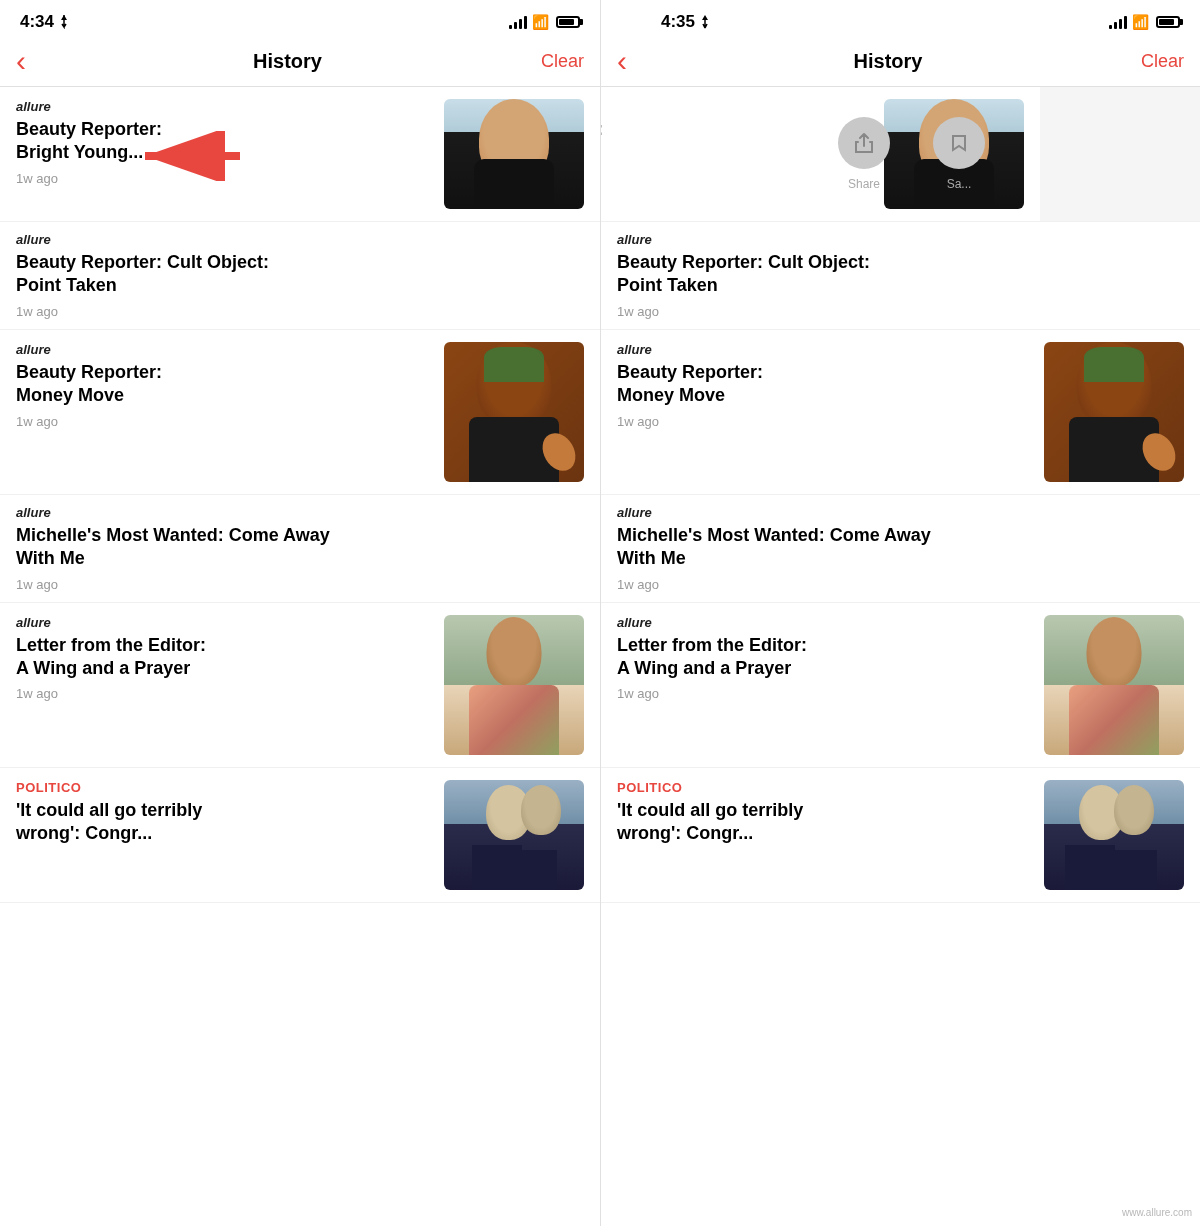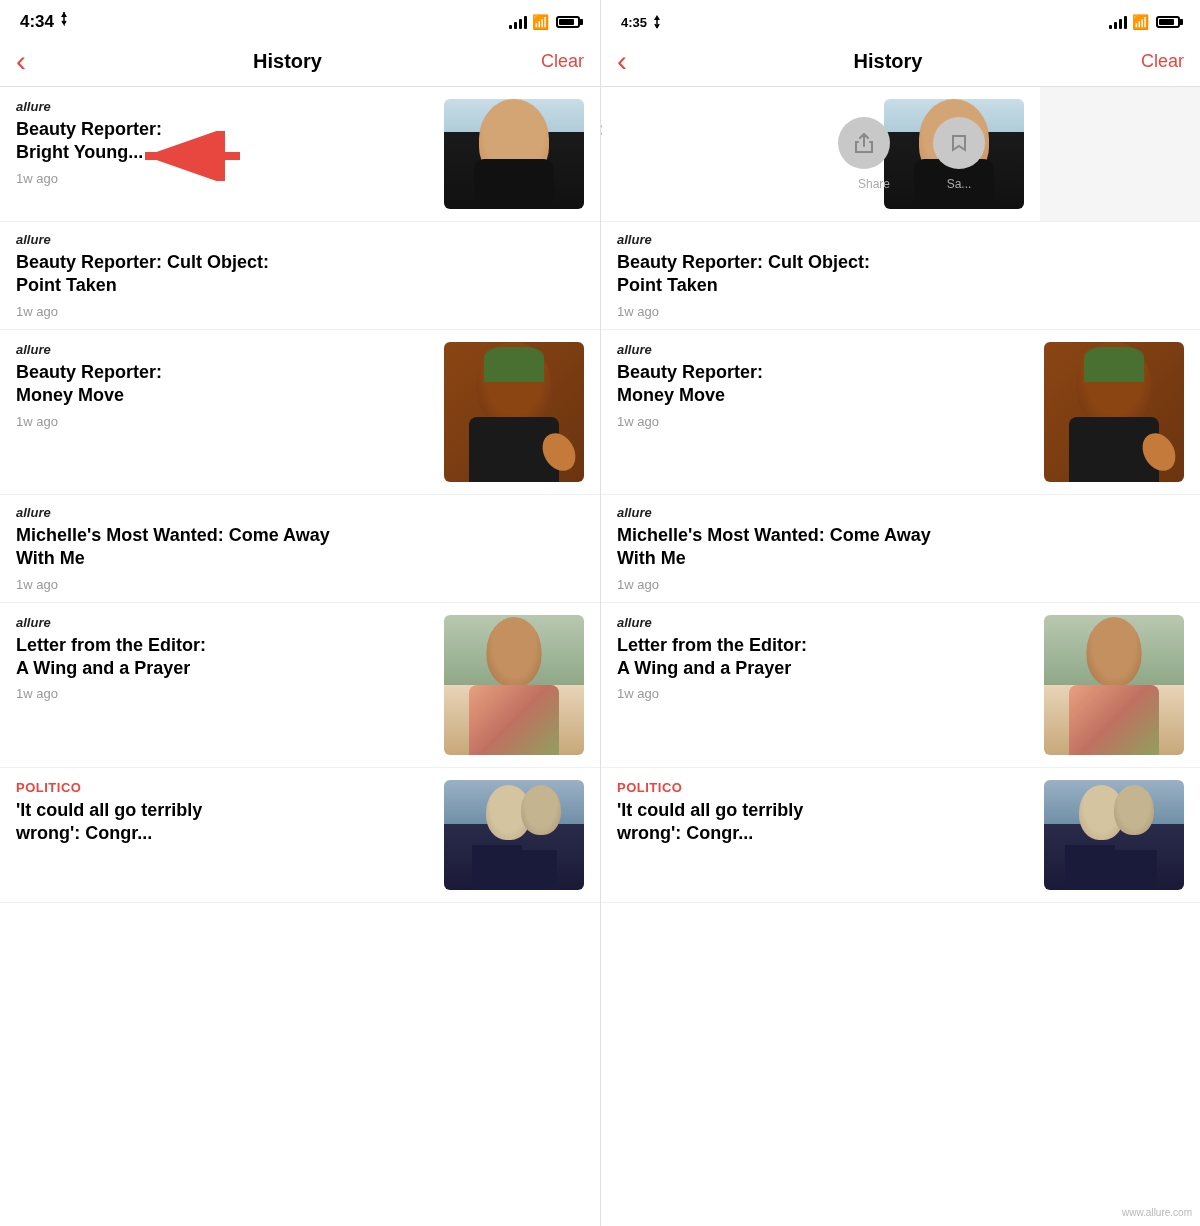--- a/index.html
+++ b/index.html
@@ -224,21 +224,21 @@
       color: rgba(0,0,0,0.3);
       z-index: 100;
     }
   </style>
 </head>
 <body>
 
 <div class="phone-panel left">
 
   <div class="status-bar">
-    <div style="display:flex;align-items:flex-start;gap:4px;">
+    <div style="display:flex;align-items:center;gap:4px;">
       <span style="font-size:17px;font-weight:600;">4:34</span>
       <svg width="12" height="14" viewBox="0 0 12 14">
         <path d="M6 0 L6 12 L4 9 M6 12 L8 9" stroke="#000" stroke-width="1.5" fill="none"></path>
         <polygon points="3,5 9,5 6,0" fill="#000"></polygon>
       </svg>
     </div>
     <div class="status-icons">
       <div class="signal-bars">
         <div class="signal-bar" style="height:4px;"></div>
         <div class="signal-bar" style="height:7px;"></div>
@@ -336,21 +336,21 @@
       </div>
     </div>
 
   </div>
 </div>
 
 <div class="phone-panel right">
 
   <div class="status-bar">
     <div style="display:flex;align-items:center;gap:4px;">
-      <span style="font-size:13px;font-weight:600;">4:35</span>
+      <span style="font-size:17px;font-weight:600;margin-left:40px;">4:35</span>
       <svg width="12" height="14" viewBox="0 0 12 14">
         <polygon points="3,5 9,5 6,0" fill="#000"></polygon>
         <path d="M6 5 L6 13 L4 9 M6 13 L8 9" stroke="#000" stroke-width="1.5" fill="none"></path>
       </svg>
     </div>
     <div class="status-icons">
       <div class="signal-bars">
         <div class="signal-bar" style="height:4px;"></div>
         <div class="signal-bar" style="height:7px;"></div>
         <div class="signal-bar" style="height:10px;"></div>
@@ -380,21 +380,21 @@
           <div style="font-size:18px;font-weight:700;line-height:1.3;">Beauty Reporter:<br>Bright Young...</div>
         </div>
         <div style="width:140px;height:110px;border-radius:6px;overflow:hidden;background:linear-gradient(180deg,#c8dde8 0%,#b0ccd8 30%,#1a1a1a 30%,#111 100%);position:relative;flex-shrink:0;">
           <div style="position:absolute;top:0;left:50%;transform:translateX(-50%);width:70px;height:80px;background:radial-gradient(ellipse at 50% 40%, #d4a574 60%, #c48854 100%);border-radius:50% 50% 40% 40%;"></div>
           <div style="position:absolute;top:60px;left:50%;transform:translateX(-50%);width:80px;height:55px;background:#111;border-radius:10px 10px 0 0;"></div>
         </div>
       </div>
 
       <div style="position:absolute;top:0;right:-600px;bottom:0;width:760px;background:#f5f5f5;display:flex;align-items:center;z-index:1;"></div>
 
-      <div style="position:absolute;top:50%;right:310px;transform:translateY(-50%);display:flex;flex-direction:column;align-items:flex-end;gap:8px;z-index:10;">
+      <div style="position:absolute;top:50%;right:310px;transform:translateY(-50%);display:flex;flex-direction:column;align-items:center;gap:8px;z-index:10;">
         <div style="width:52px;height:52px;border-radius:50%;background:#c8c8c8;display:flex;align-items:center;justify-content:center;">
           <svg width="22" height="22" viewBox="0 0 22 22" fill="none">
             <path d="M11 2 L11 14 M11 2 L7 6 M11 2 L15 6" stroke="#888" stroke-width="2" stroke-linecap="round"></path>
             <path d="M5 10 L3 10 L3 20 L19 20 L19 10 L17 10" stroke="#888" stroke-width="2" stroke-linecap="round"></path>
           </svg>
         </div>
         <span style="font-size:12px;color:#aaa;">Share</span>
       </div>
 
       <div style="position:absolute;top:50%;right:215px;transform:translateY(-50%);display:flex;flex-direction:column;align-items:center;gap:8px;z-index:10;">

